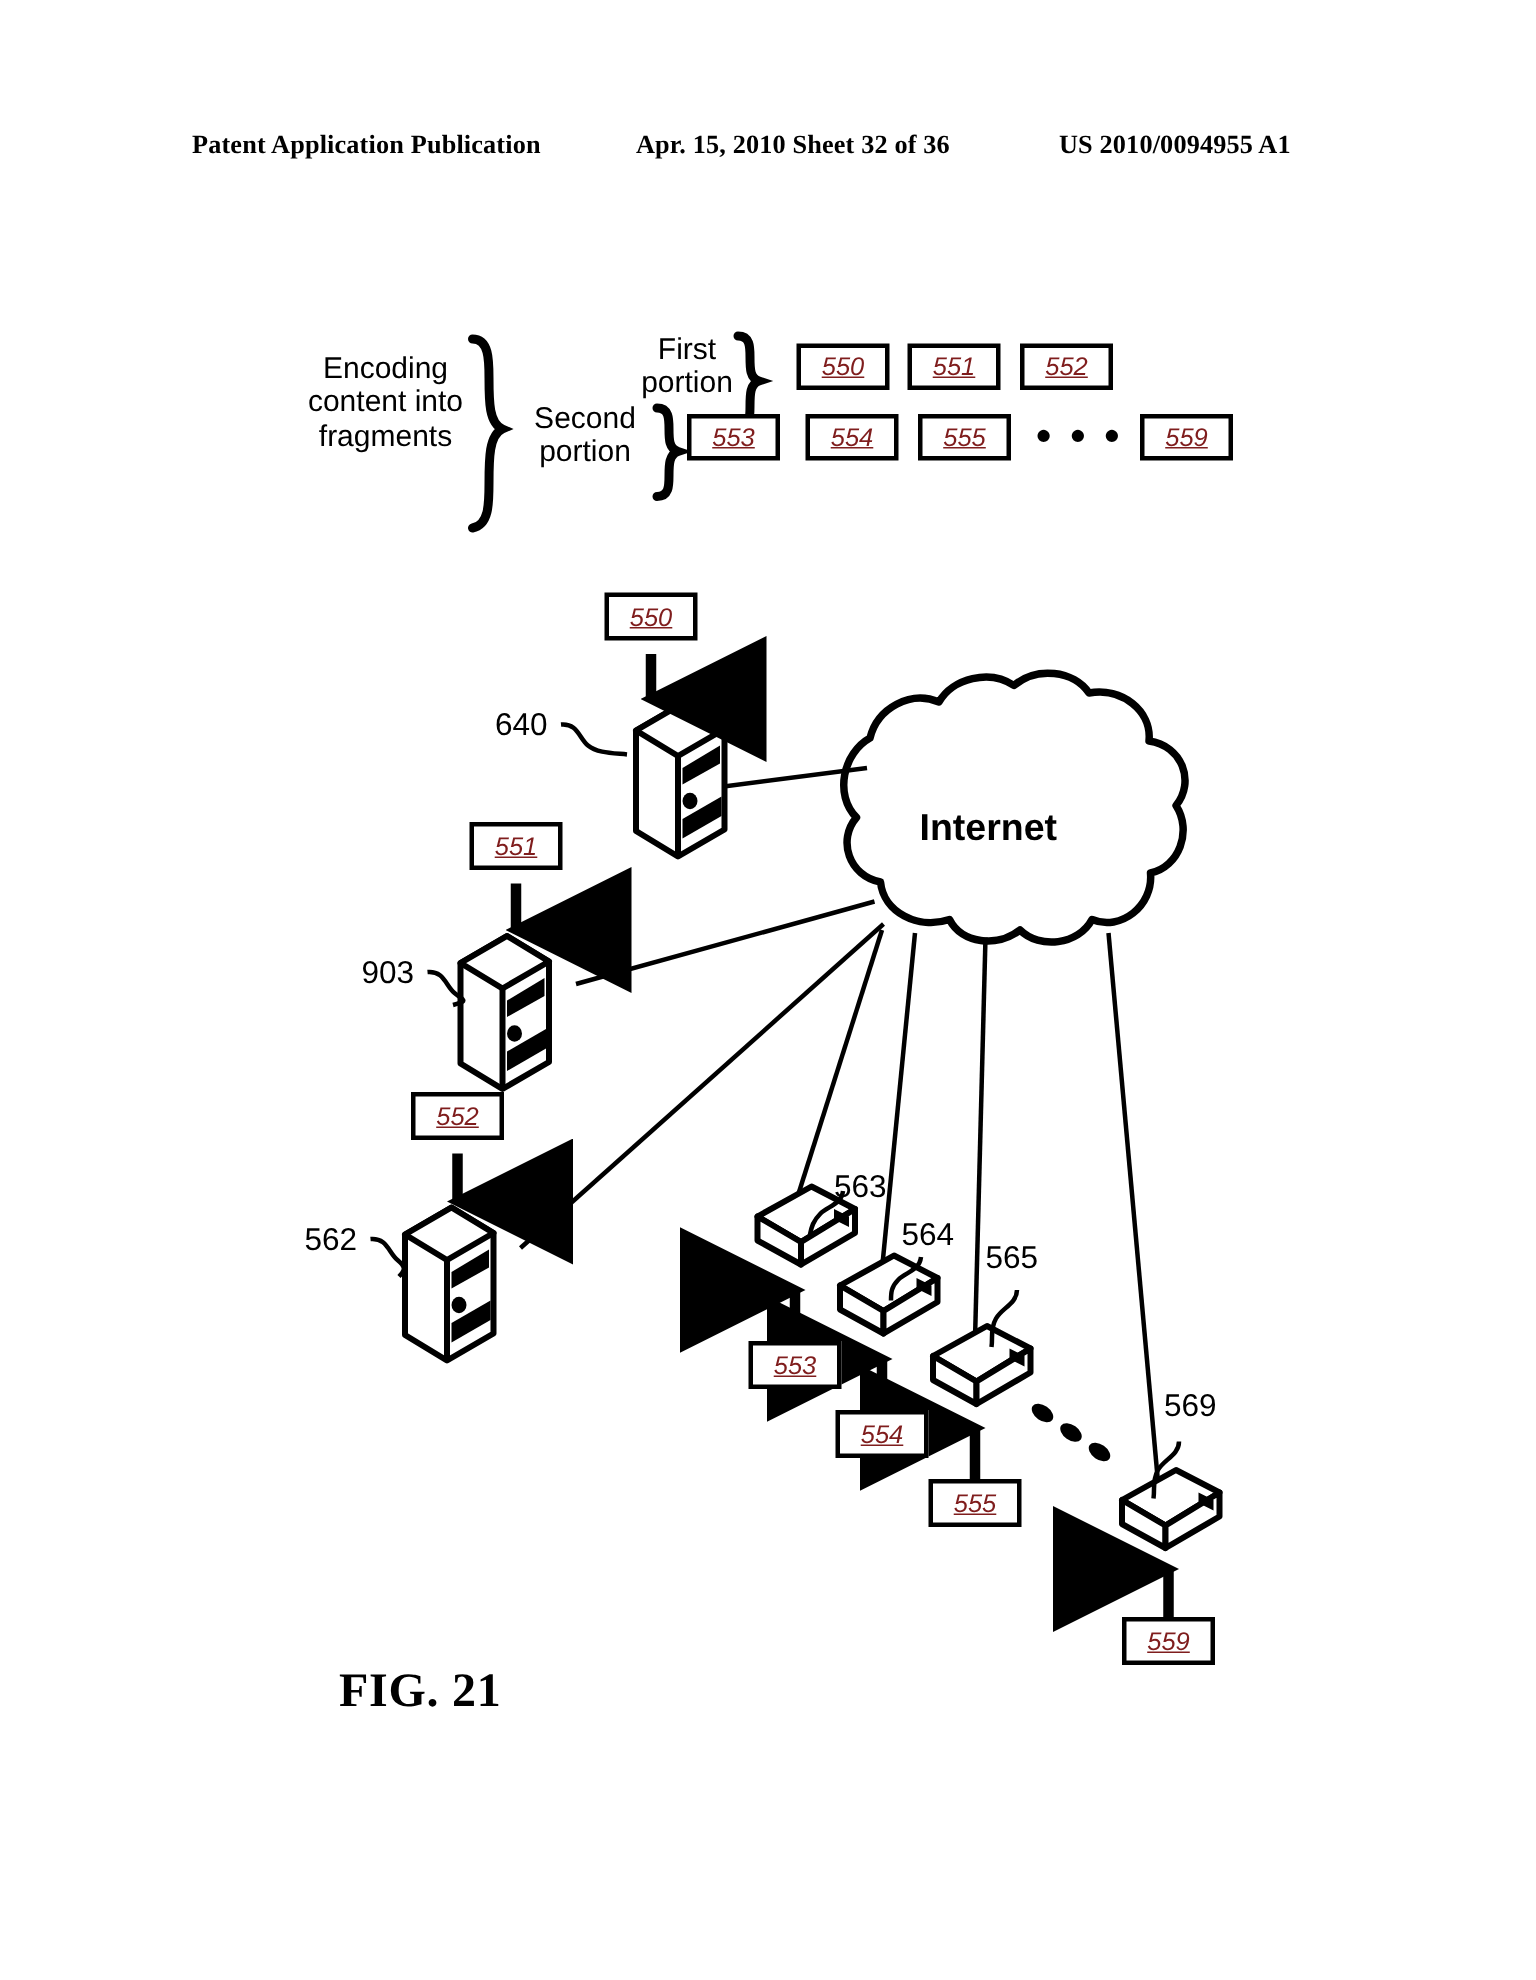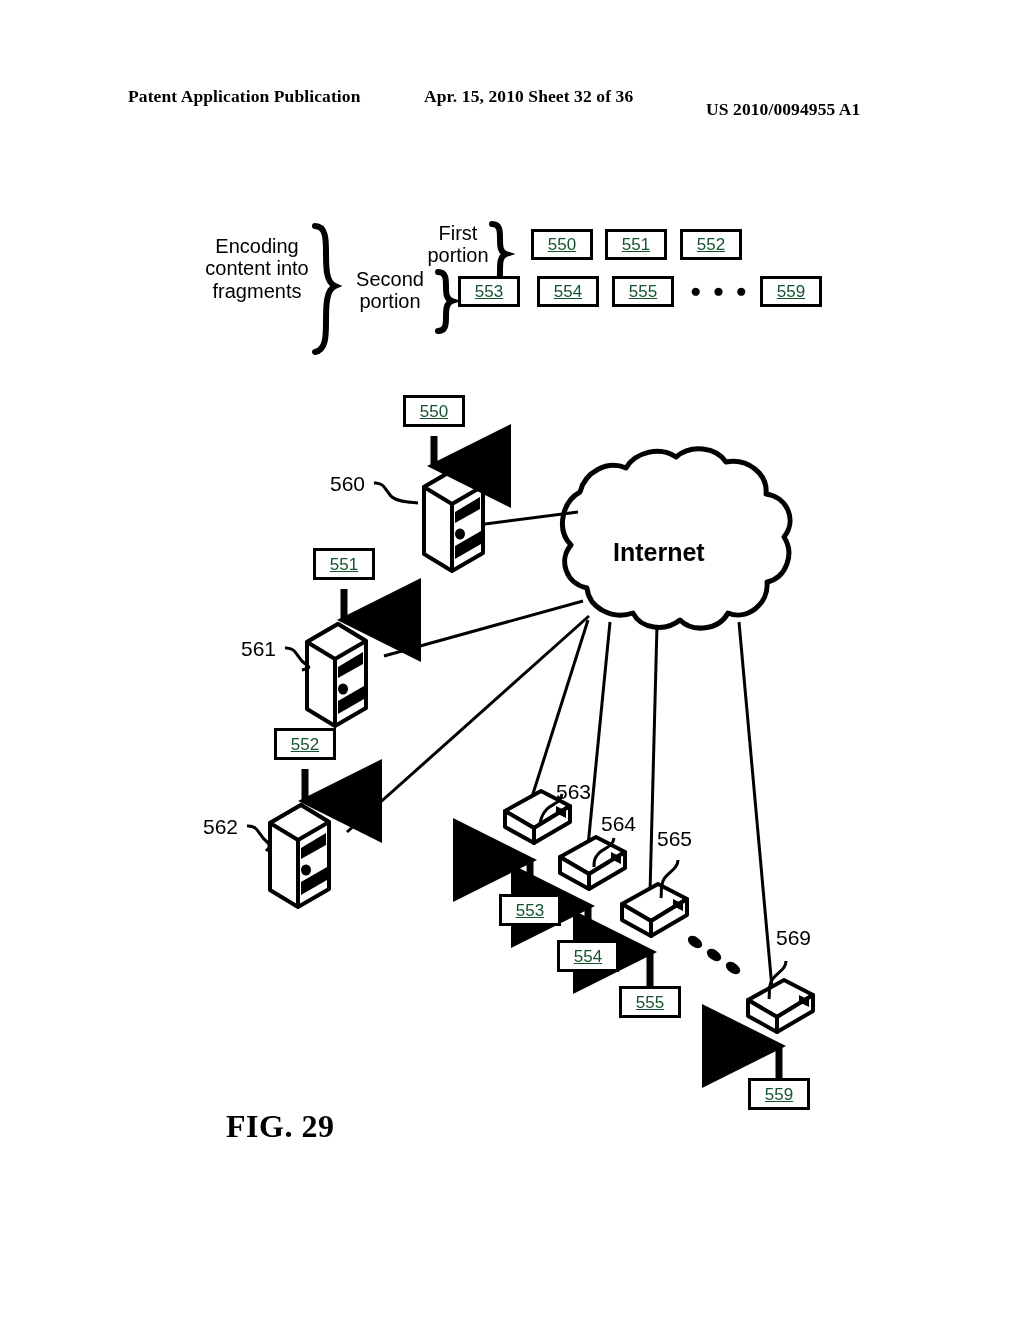--- a/index.html
+++ b/index.html
@@ -28,21 +28,21 @@
   .hdr-text {
     position: absolute;
     font-family: "Liberation Serif", serif;
     font-weight: bold;
     font-size: 17.5px;
     white-space: nowrap;
     letter-spacing: 0.1px;
   }
   #hdr-pub   { left: 128px; top: 0px; }
   #hdr-date  { left: 424px; top: 0px; }
-  #hdr-num   { left: 706px; top: 0px; margin-top: 13px; }
+  #hdr-num   { left: 706px; top: 0px; }
 
   
   #fig-caption {
     position: absolute;
     left: 226px;
     top: 1108px;
     font-family: "Liberation Serif", serif;
     font-weight: bold;
     font-size: 32px;
     letter-spacing: 0.5px;
@@ -65,21 +65,22 @@
     box-sizing: border-box;
     display: flex;
     align-items: center;
     justify-content: center;
   }
   .frag-label {
     font-family: "Liberation Sans", sans-serif;
     font-size: 17px;
     text-decoration: underline;
     line-height: 1;
-    color: #14532d;
+    color: #7f1d1d;
+    font-style: italic;
   }
 
   
   .txt {
     position: absolute;
     font-family: "Liberation Sans", sans-serif;
     color: #000;
     white-space: pre;
     line-height: 1.12;
   }
@@ -290,23 +291,23 @@
 <div class="frag-box" style="left:557px; top:940px; width:62px; height:32px;">
   <span class="frag-label">554</span>
 </div>
 <div class="frag-box" style="left:619px; top:986px; width:62px; height:32px;">
   <span class="frag-label">555</span>
 </div>
 <div class="frag-box" style="left:748px; top:1078px; width:62px; height:32px;">
   <span class="frag-label">559</span>
 </div>
 
-<div class="txt ref-num" style="left:330px; top:472px;">560</div>
-<div class="txt ref-num" style="left:241px; top:637px;">561</div>
+<div class="txt ref-num" style="left:330px; top:472px;">640</div>
+<div class="txt ref-num" style="left:241px; top:637px;">903</div>
 <div class="txt ref-num" style="left:203px; top:815px;">562</div>
 <div class="txt ref-num" style="left:556px; top:748px;margin-top:32px;">563</div>
 <div class="txt ref-num" style="left:601px; top:812px;">564</div>
 <div class="txt ref-num" style="left:657px; top:827px;">565</div>
 <div class="txt ref-num" style="left:776px; top:926px;">569</div>
 
 <div class="txt cloud-text" style="left:613px; top:538px;">Internet</div>
 
-<div id="fig-caption">FIG. 29</div>
+<div id="fig-caption">FIG. 21</div>
 
 </body></html>

